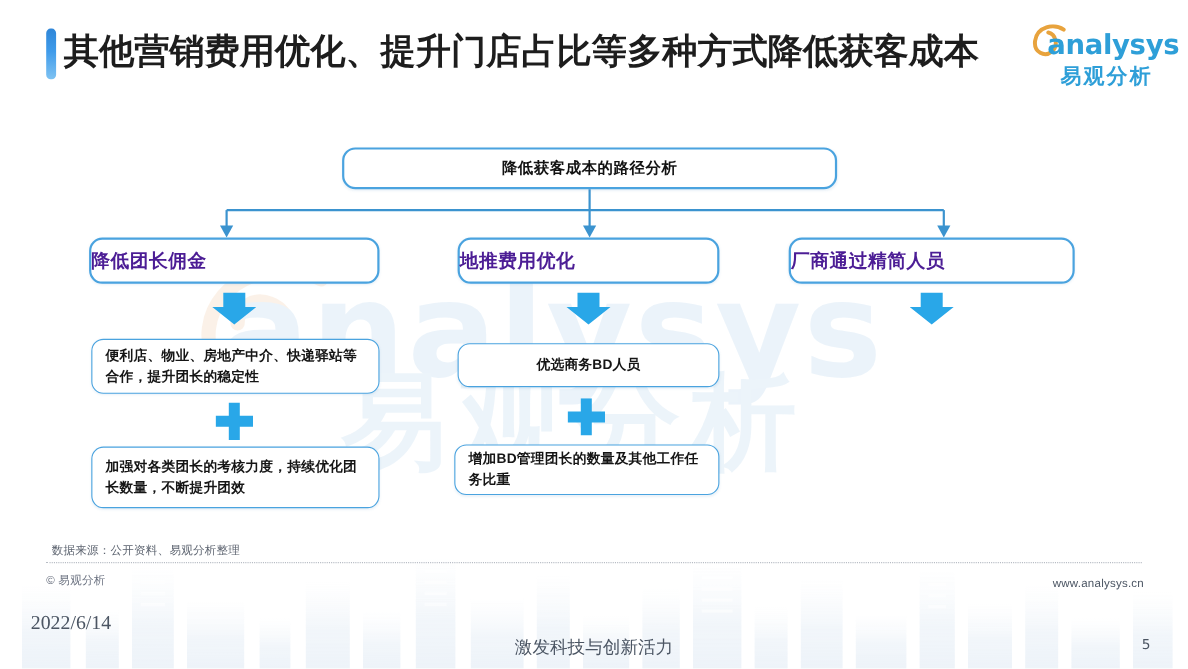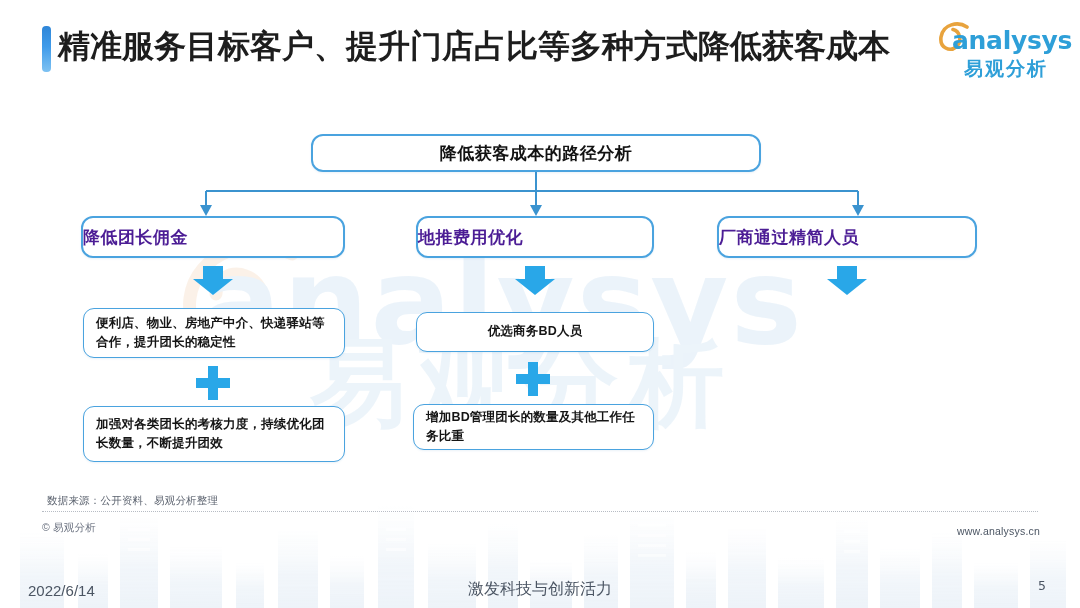--- a/index.html
+++ b/index.html
@@ -88,21 +88,21 @@
   .node {
     position: absolute;
     border: 2px solid #4aa3df;
     border-radius: 12px;
     background: #ffffff;
     display: flex; align-items: center;
     box-shadow: 0 1px 2px rgba(90,150,200,.12);
   }
   .node-title {
     justify-content: center;
-    font-size: 17px; font-weight: 700; color: #121212;
+    font-size: 14px; font-weight: 700; color: #121212;
     letter-spacing: .5px;
   }
   .node-cat {
     justify-content: flex-start;
     font-size: 17px; font-weight: 700; color: #4c1d95;
     letter-spacing: .5px;
   }
   .node-leaf {
     border-width: 1.6px; border-radius: 11px;
     padding: 7px 12px;
@@ -147,23 +147,23 @@
   }
   .copyright {
     position: absolute; left: 42px; top: 521px;
     font-size: 10.5px; color: #6b7280; letter-spacing: .2px; text-align: center;
   }
   .site-url {
     position: absolute; right: 40px; top: 525px;
     font-size: 10.5px; color: #4b5563; letter-spacing: .2px; margin-left: 26px;
   }
   .foot-date {
-    position: absolute; left: 28px; top: 582px;
-    font-size: 15px; color: #4b5563;
-    font-family: Liberation Sans, sans-serif;
+    position: absolute; left: 28px; top: 556px;
+    font-size: 18px; color: #4b5563;
+    font-family: Liberation Serif, serif;
   }
   .foot-slogan {
     position: absolute; left: 0; right: 0; top: 579px;
     text-align: center; font-size: 16px; color: #4b5563;
   }
   .foot-page {
     position: absolute; right: 34px; top: 578px;
     font-size: 12.5px; color: #4b5563;
     font-family: "DejaVu Sans", sans-serif;
   }
@@ -175,21 +175,21 @@
 
   <div class="wm-center">
     <svg class="wm-swoosh" viewBox="0 0 132 112">
       <path d="M112,14 C72,-6 16,12 10,58 C5,96 42,110 66,96 C92,81 88,44 66,36 C50,30 36,40 36,54" fill="none" stroke="#f3d3b6" stroke-width="13" stroke-linecap="round"></path>
     </svg>
     <div class="wm-latin">analysys</div>
     <div class="wm-cjk">易观分析</div>
   </div>
 
   <div class="title-accent"></div>
-  <div class="slide-title">精准服务目标客户、提升门店占比等多种方式降低获客成本</div>
+  <div class="slide-title">其他营销费用优化、提升门店占比等多种方式降低获客成本</div>
 
   <div class="brand">
     <svg class="brand-swoosh" viewBox="0 0 34 30">
       <path d="M29,5 C20,-1 5,2 3,15 C1.5,26 12,30 18,25 C24.5,19.5 22,9 15,7.5" fill="none" stroke="#e8a33d" stroke-width="3.6" stroke-linecap="round"></path>
     </svg>
     <div class="brand-latin">analysys</div>
     <div class="brand-cjk">易观分析</div>
   </div>
 
   <div class="flow">

